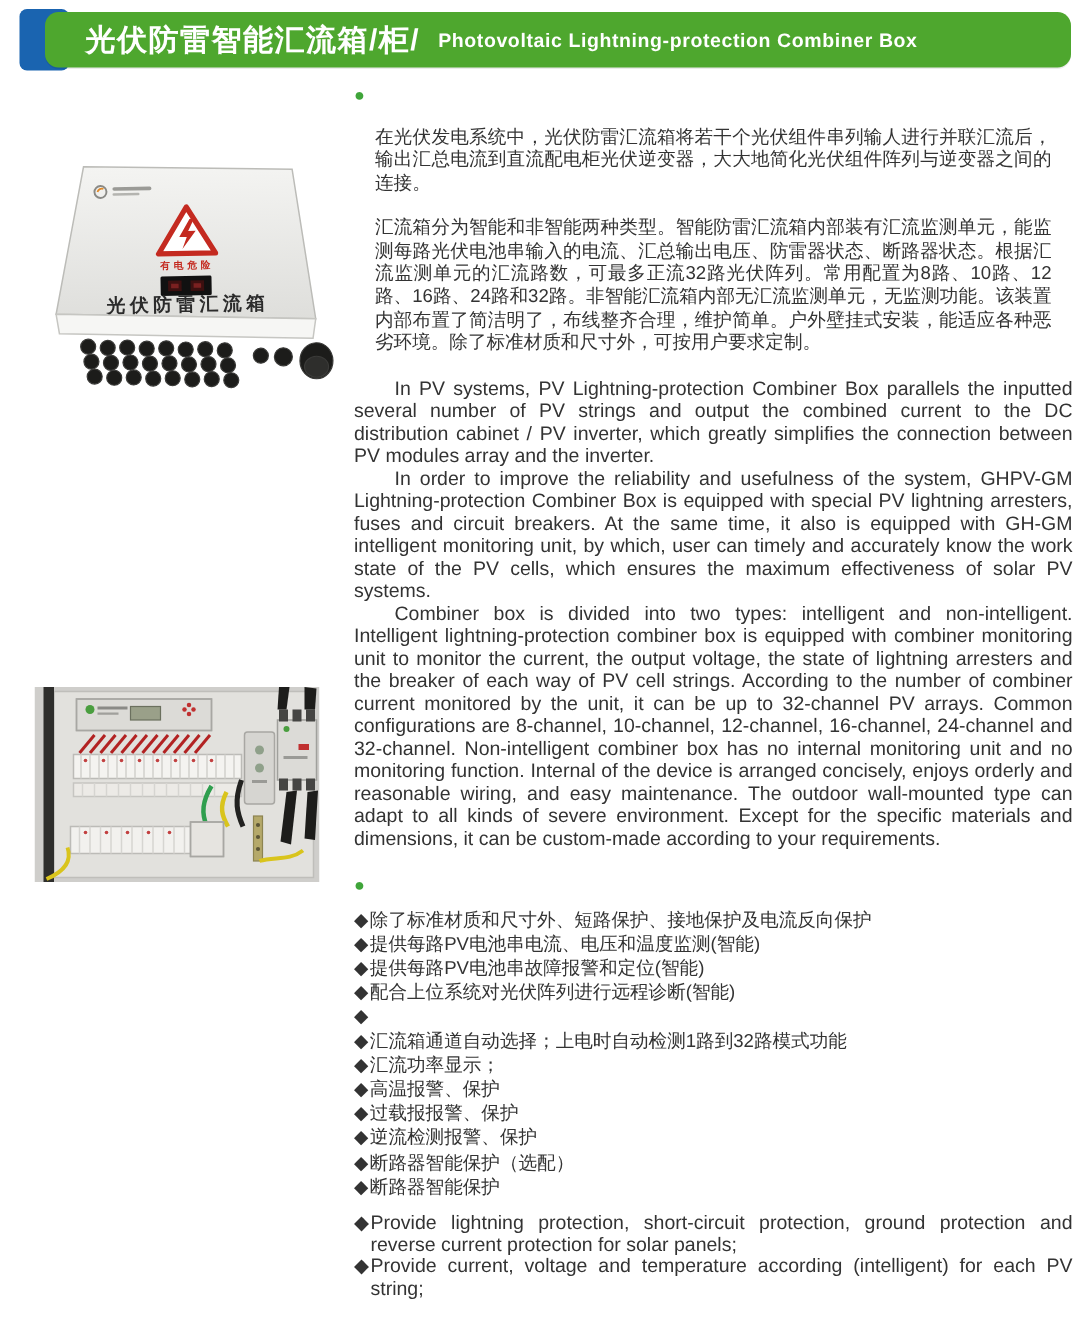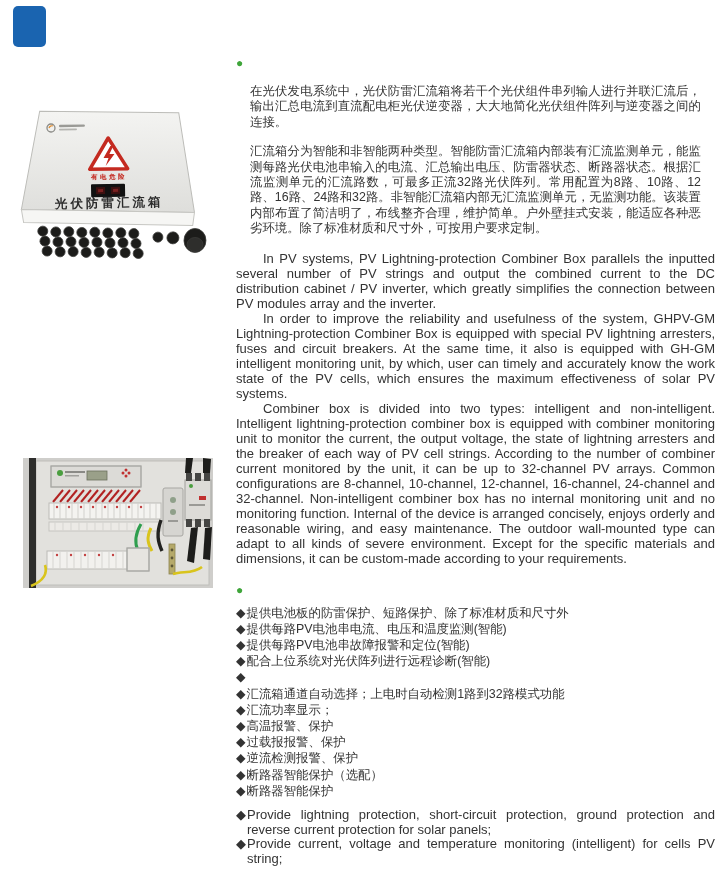--- a/index.html
+++ b/index.html
@@ -19,21 +19,21 @@
   .header-green {
     position:absolute; left:30px; top:2px; width:684px; height:37px;
     background:#4ea72e; border-radius:9px;
     display:flex; align-items:center; padding-left:27px; color:#ffffff;
     box-shadow:0 1px 0 rgba(0,0,0,0.08);
   }
   .title-zh { font-size:20px; font-weight:bold; letter-spacing:1px; white-space:nowrap; }
   .title-en { font-size:13px; font-weight:bold; margin-left:12px; letter-spacing:0.4px; white-space:nowrap; }
 
   
-  .photo-box   { position:absolute; left:8px; top:96px;  width:205px; height:180px; }
+  .photo-box   { position:absolute; left:24px; top:96px;  width:205px; height:180px; }
   .photo-inner { position:absolute; left:23px; top:458px; width:190px; height:130px; }
 
   
   .right-col { position:absolute; left:236px; top:56px; width:479px; }
 
   .section-heading {
     color:#3fa53a; font-size:15.5px; font-weight:bold;
     display:flex; align-items:center;
   }
   .section-heading .bullet { font-size:12px; margin-right:4px; }
@@ -51,20 +51,24 @@
   ul.features.zh { margin-top:8px; }
   ul.features.zh li { font-size:12.4px; line-height:16.2px; }
   ul.features.en { margin-top:9px; }
   ul.features.en li { font-size:13px; line-height:14.6px; }
 </style>
 </head>
 <body>
 
 <div class="header">
   <div class="header-blue"></div>
+  <div class="header-green">
+    <span class="title-zh">光伏防雷智能汇流箱/柜/</span>
+    <span class="title-en">Photovoltaic  Lightning-protection Combiner Box</span>
+  </div>
 </div>
 
 <div class="photo-box">
   <svg width="205" height="180" viewBox="0 0 205 180">
     <defs>
       <linearGradient id="lid" x1="0" y1="0" x2="0" y2="1">
         <stop offset="0" stop-color="#f4f4f2"></stop>
         <stop offset="1" stop-color="#dededb"></stop>
       </linearGradient>
     </defs>
@@ -302,21 +306,21 @@
     </div>
 
   <div class="section-heading features-heading">
     <span class="bullet">●</span>
   </div>
 
   <ul class="features zh">
 
       <li>
         <span class="diamond">◆</span>
-        <span>提供电池板的防雷保护、短路保护、除了标准材质和尺寸外</span>
+        <span>除了标准材质和尺寸外、短路保护、接地保护及电流反向保护</span>
       </li>
 
       <li>
         <span class="diamond">◆</span>
         <span>提供每路PV电池串电流、电压和温度监测(智能)</span>
       </li>
 
       <li>
         <span class="diamond">◆</span>
         <span>提供每路PV电池串故障报警和定位(智能)</span>
@@ -369,18 +373,18 @@
 
   <ul class="features en">
 
       <li>
         <span class="diamond">◆</span>
         <span>Provide lightning protection, short-circuit protection, ground protection and reverse current protection for solar panels;</span>
       </li>
 
       <li>
         <span class="diamond">◆</span>
-        <span>Provide current, voltage and temperature monitoring (intelligent) for cells PV string;</span>
+        <span>Provide current, voltage and temperature according (intelligent) for each PV string;</span>
       </li>
 
     </ul>
 
 </div>
 
 </body></html>

